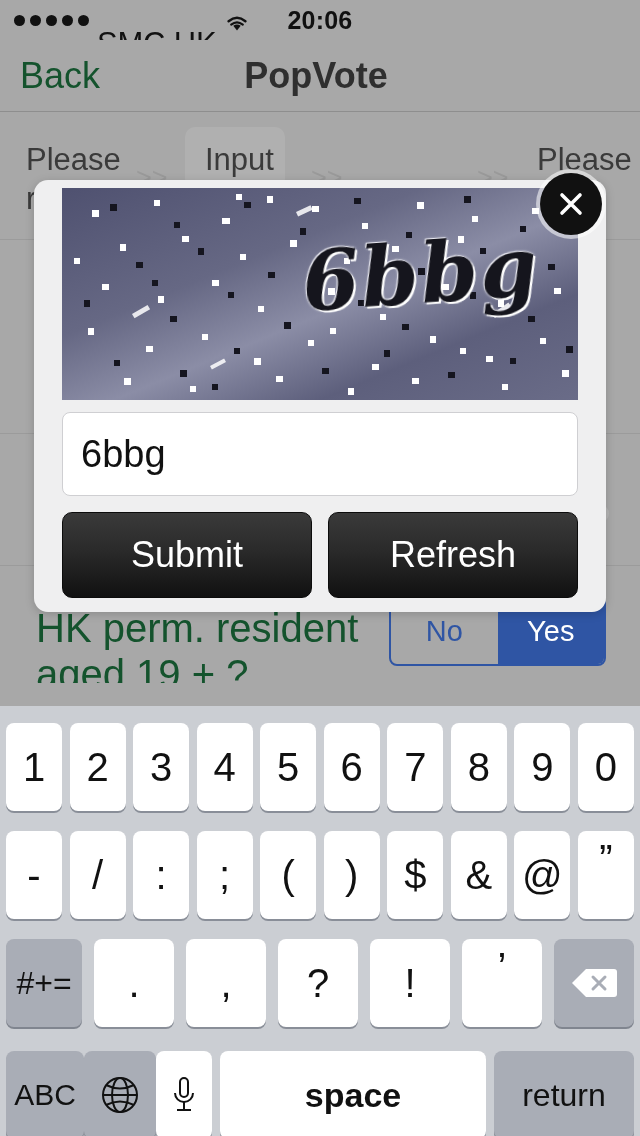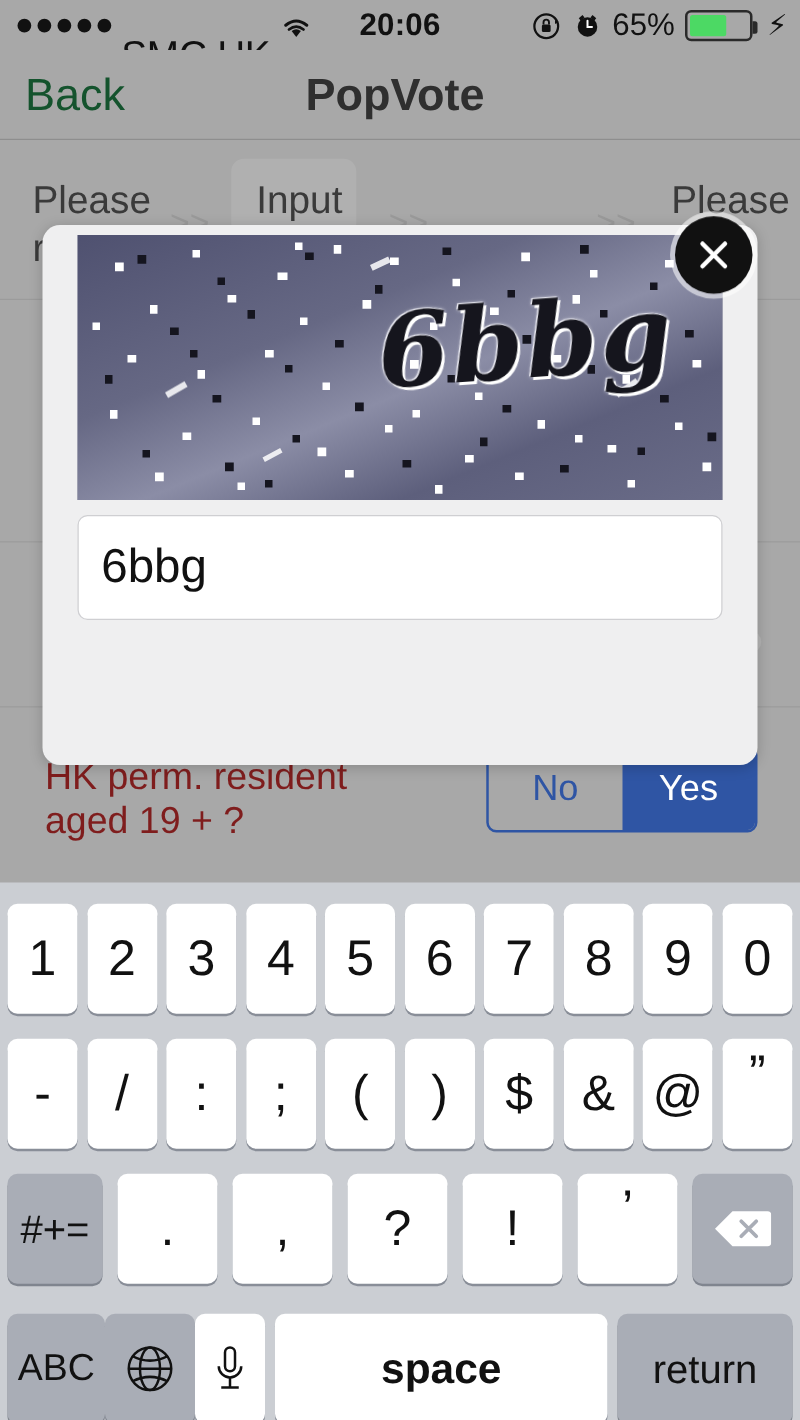--- a/index.html
+++ b/index.html
@@ -63,21 +63,21 @@
   .arrow{ position:absolute; top:6px; font-size:27px; color:#9a9a9a; }
 
   .formrow{
     position:absolute; left:0; width:640px; height:1px; background:#9b9b9b;
   }
   .flabel{ position:absolute; font-size:29px; color:#8f8f8f; }
   .fparen{ position:absolute; font-size:30px; color:#9a9a9a; }
   .fdots{ position:absolute; display:flex; gap:9px; }
   .fdot{ width:17px; height:17px; border-radius:50%; background:#b4b4b4; }
 
-  .qtext{ position:absolute; font-size:30px; color:#7f1d1d; line-height:1.15; }
+  .qtext{ position:absolute; font-size:40px; color:#14532d; line-height:1.15; }
 
   .segment{
     position:absolute; left:389px; top:596px; width:217px; height:70px;
     border:2px solid #2f55a4; border-radius:8px; display:flex; overflow:hidden;
   }
   .seg{
     flex:1; display:flex; align-items:center; justify-content:center;
     font-size:29px;
   }
   .seg.on{ background:#2f55a4; color:#ffffff; }
@@ -174,43 +174,20 @@
       <span class="carrier">SMC HK</span>
       <span class="wifi">
         <svg viewBox="0 0 26 20" width="26" height="20">
           <path d="M13 17.5 L9.3 12.8 Q13 10 16.7 12.8 Z" fill="#111"></path>
           <path d="M4.6 8.2 Q13 1.5 21.4 8.2" stroke="#111" stroke-width="2.4" fill="none" stroke-linecap="round"></path>
           <path d="M7.2 11.6 Q13 7 18.8 11.6" stroke="#111" stroke-width="2.2" fill="none" stroke-linecap="round"></path>
         </svg>
       </span>
     </div>
     <div class="sb-center">20:06</div>
-    <div class="sb-right">
-      <span class="lock-rot">
-        <svg viewBox="0 0 25 25" width="25" height="25">
-          <circle cx="12" cy="13" r="9.5" stroke="#111" stroke-width="1.8" fill="none"></circle>
-          <rect x="8.5" y="11.5" width="7" height="6" rx="1.2" fill="#111"></rect>
-          <path d="M9.8 11.5 v-1.6 a2.2 2.2 0 0 1 4.4 0 v1.6" stroke="#111" stroke-width="1.5" fill="none"></path>
-          <path d="M19 8 l3 1.6 -3 1.6z" fill="#111"></path>
-        </svg>
-      </span>
-      <span class="alarm">
-        <svg viewBox="0 0 24 24" width="24" height="24">
-          <circle cx="12" cy="13.5" r="7.8" fill="#111"></circle>
-          <path d="M12 8.5 v5 h3.6" stroke="#fff" stroke-width="1.6" fill="none" stroke-linecap="round"></path>
-          <path d="M5 6.5 l3-2.6 1.6 2 -3 2.6z" fill="#111"></path>
-          <path d="M19 6.5 l-3-2.6 -1.6 2 3 2.6z" fill="#111"></path>
-        </svg>
-      </span>
-      <span class="batt-pct">65%</span>
-      <span class="battery">
-          <i class="fill"></i>
-        </span>
-      <span class="bolt">⚡</span>
-    </div>
   </div>
 
   <div class="navbar">
     <div class="nav-back">Back</div>
     <div class="nav-title">PopVote</div>
   </div>
 
   <div class="page">
 
     <div class="steps">
@@ -366,20 +343,24 @@
     <div class="closebtn">
       <svg viewBox="0 0 34 34" width="34" height="34">
         <path d="M8 8 L26 26 M26 8 L8 26" stroke="#ffffff" stroke-width="3.6" stroke-linecap="round"></path>
       </svg>
     </div>
 
     <div class="answer">
       <span class="answer-val" placeholder="">6bbg</span>
     </div>
 
+    <div class="btnrow">
+      <div class="dbtn">Submit</div>
+      <div class="dbtn">Refresh</div>
+    </div>
   </div>
 
   <div class="keyboard">
 
     <div class="krow r1">
       <div class="key num">1</div>
       <div class="key num">2</div>
       <div class="key num">3</div>
       <div class="key num">4</div>
       <div class="key num">5</div>

